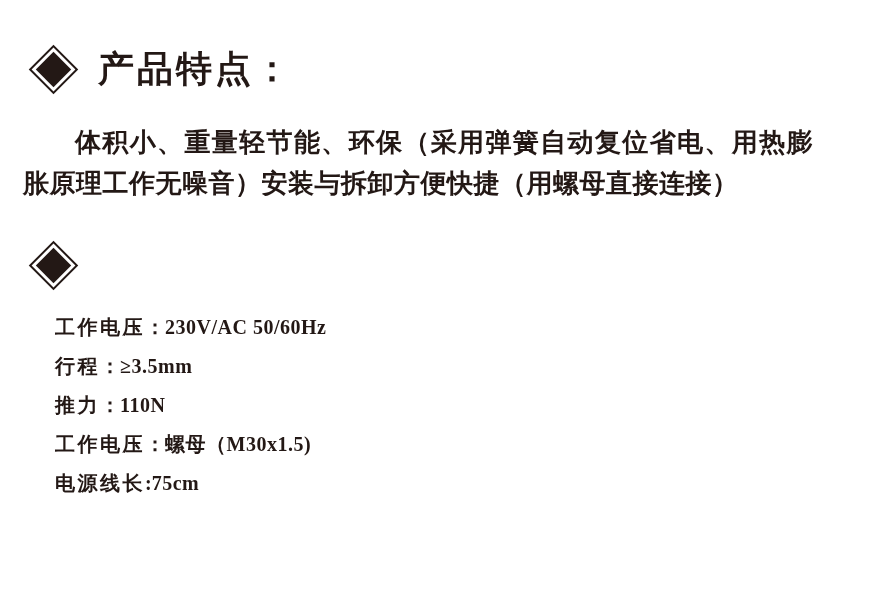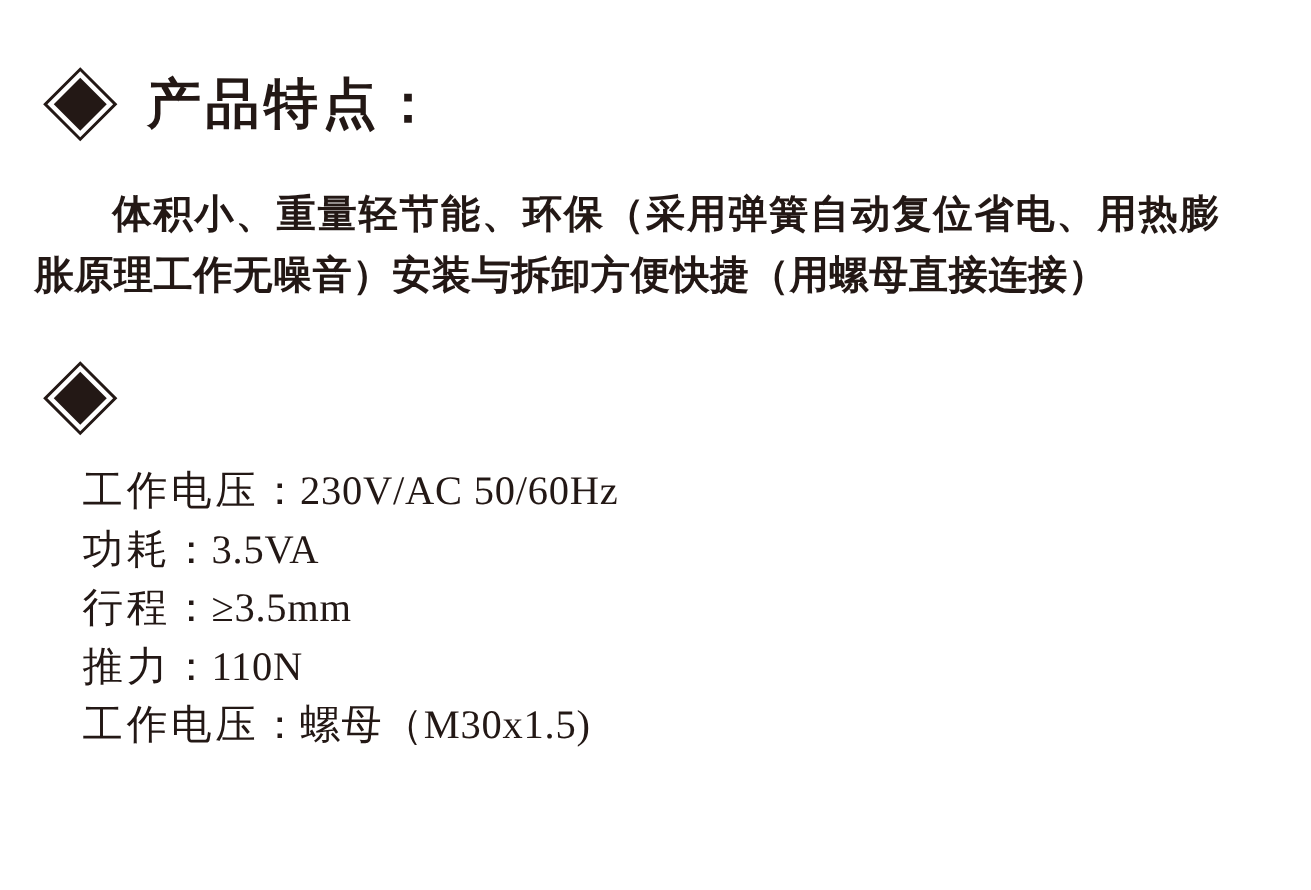--- a/index.html
+++ b/index.html
@@ -70,22 +70,22 @@
 
   .section-specs {
     margin-top: 34px;
   }
 
   
   .spec-list {
     margin: 16px 0 0 55px;
   }
   .spec-row {
-    font-size: 27px;
-    font-weight: normal;
+    font-size: 20px;
+    font-weight: bold;
     line-height: 39px;
     white-space: nowrap;
   }
   .spec-label {
     letter-spacing: 2.5px;
   }
   .spec-colon {
     letter-spacing: 0;
   }
   .spec-value {
@@ -114,25 +114,25 @@
         <span class="diamond-inner"></span>
       </span>
     </span>
   </div>
 
   <div class="spec-list">
     <div class="spec-row">
       <span class="spec-label">工作电压</span><span class="spec-colon">：</span><span class="spec-value">230V/AC 50/60Hz</span>
     </div>
     <div class="spec-row">
-      <span class="spec-label">功耗</span><span class="spec-colon">：</span><span class="spec-value">3.5VA</span>
-    </div>
-    <div class="spec-row">
       <span class="spec-label">行程</span><span class="spec-colon">：</span><span class="spec-value">≥3.5mm</span>
     </div>
     <div class="spec-row">
       <span class="spec-label">推力</span><span class="spec-colon">：</span><span class="spec-value">110N</span>
     </div>
     <div class="spec-row">
       <span class="spec-label">工作电压</span><span class="spec-colon">：</span><span class="spec-value">螺母（M30x1.5)</span>
     </div>
+    <div class="spec-row">
+      <span class="spec-label">电源线长</span><span class="spec-colon">:</span><span class="spec-value">75cm</span>
+    </div>
   </div>
 </div>
 
 </body></html>

